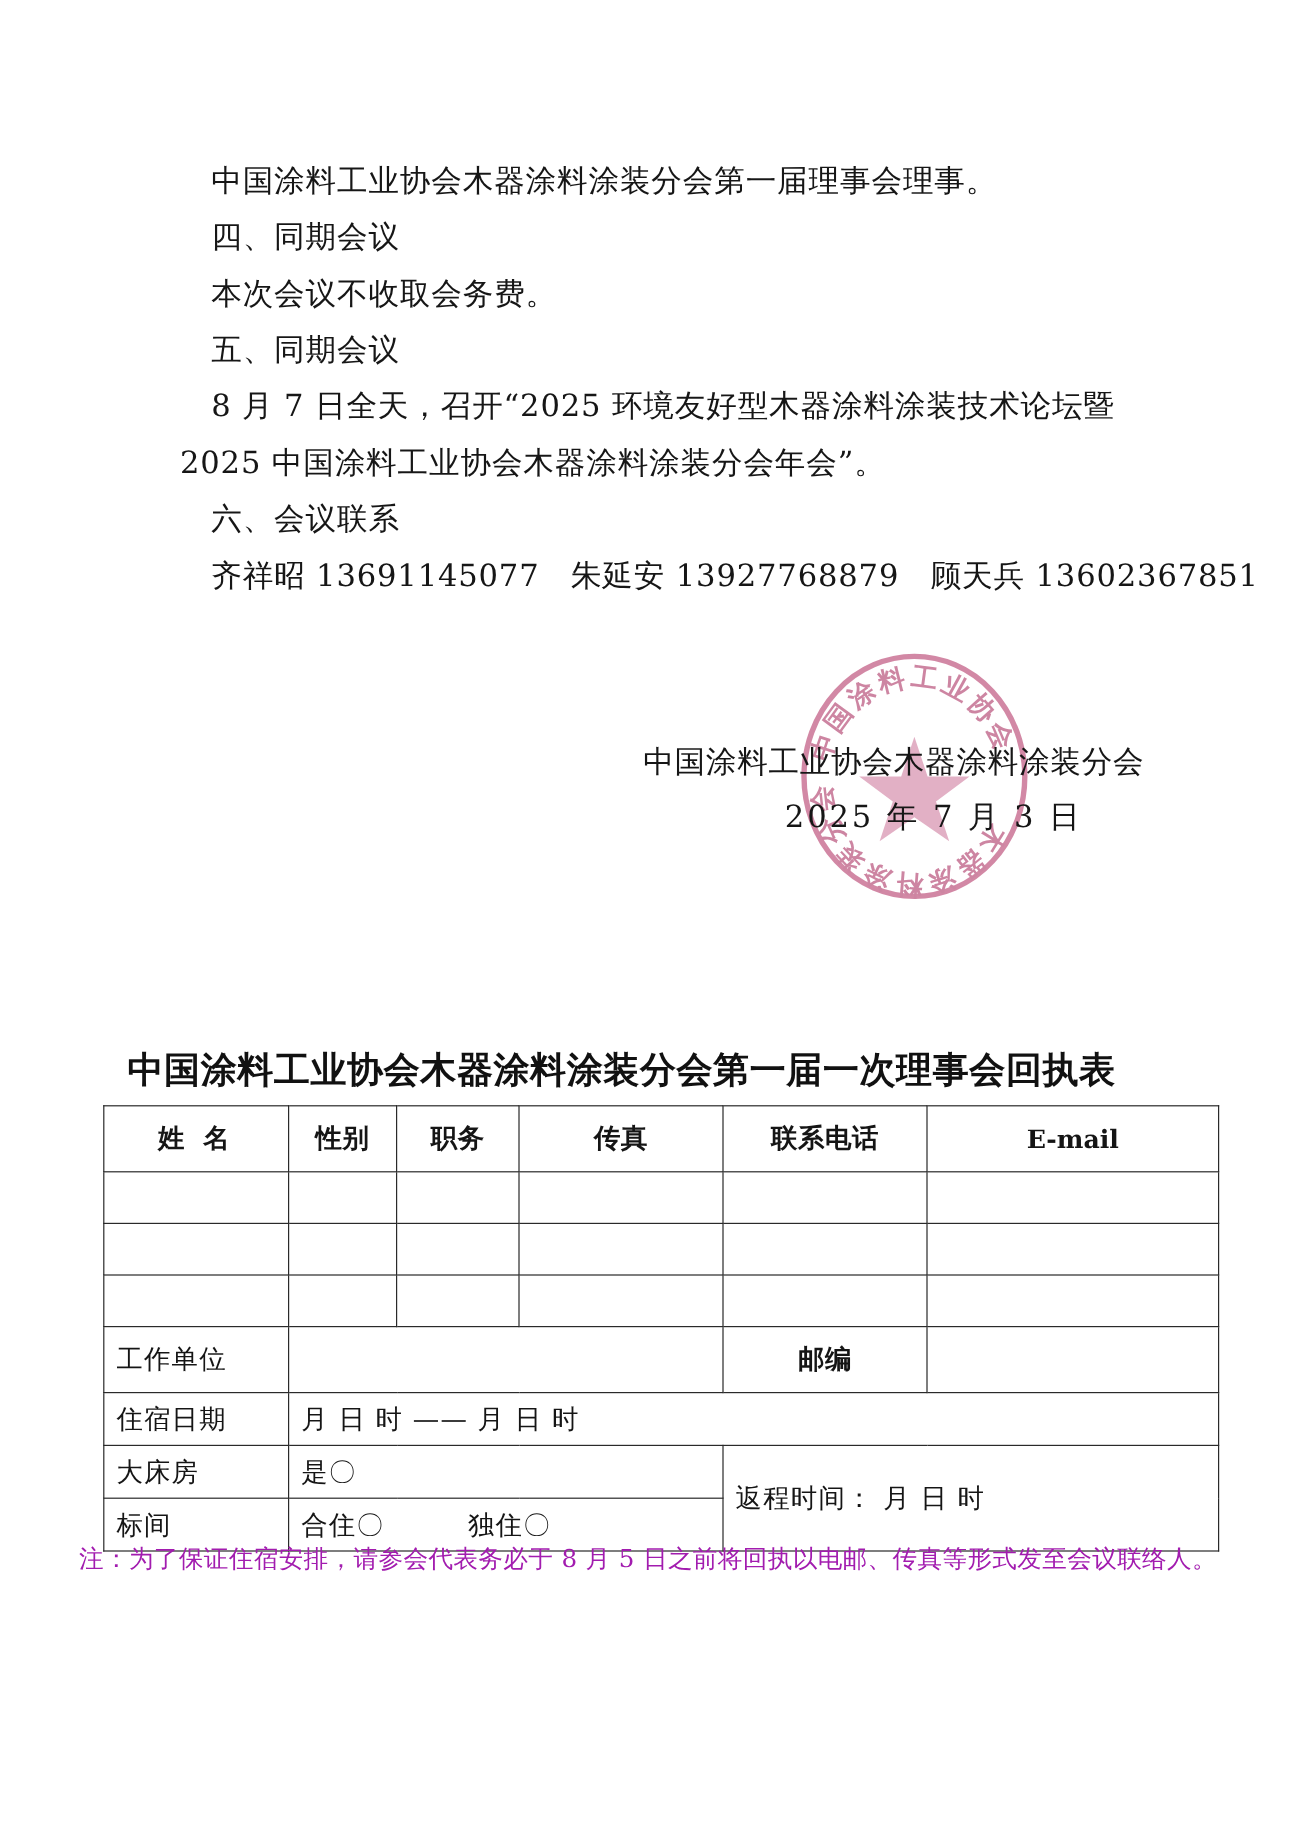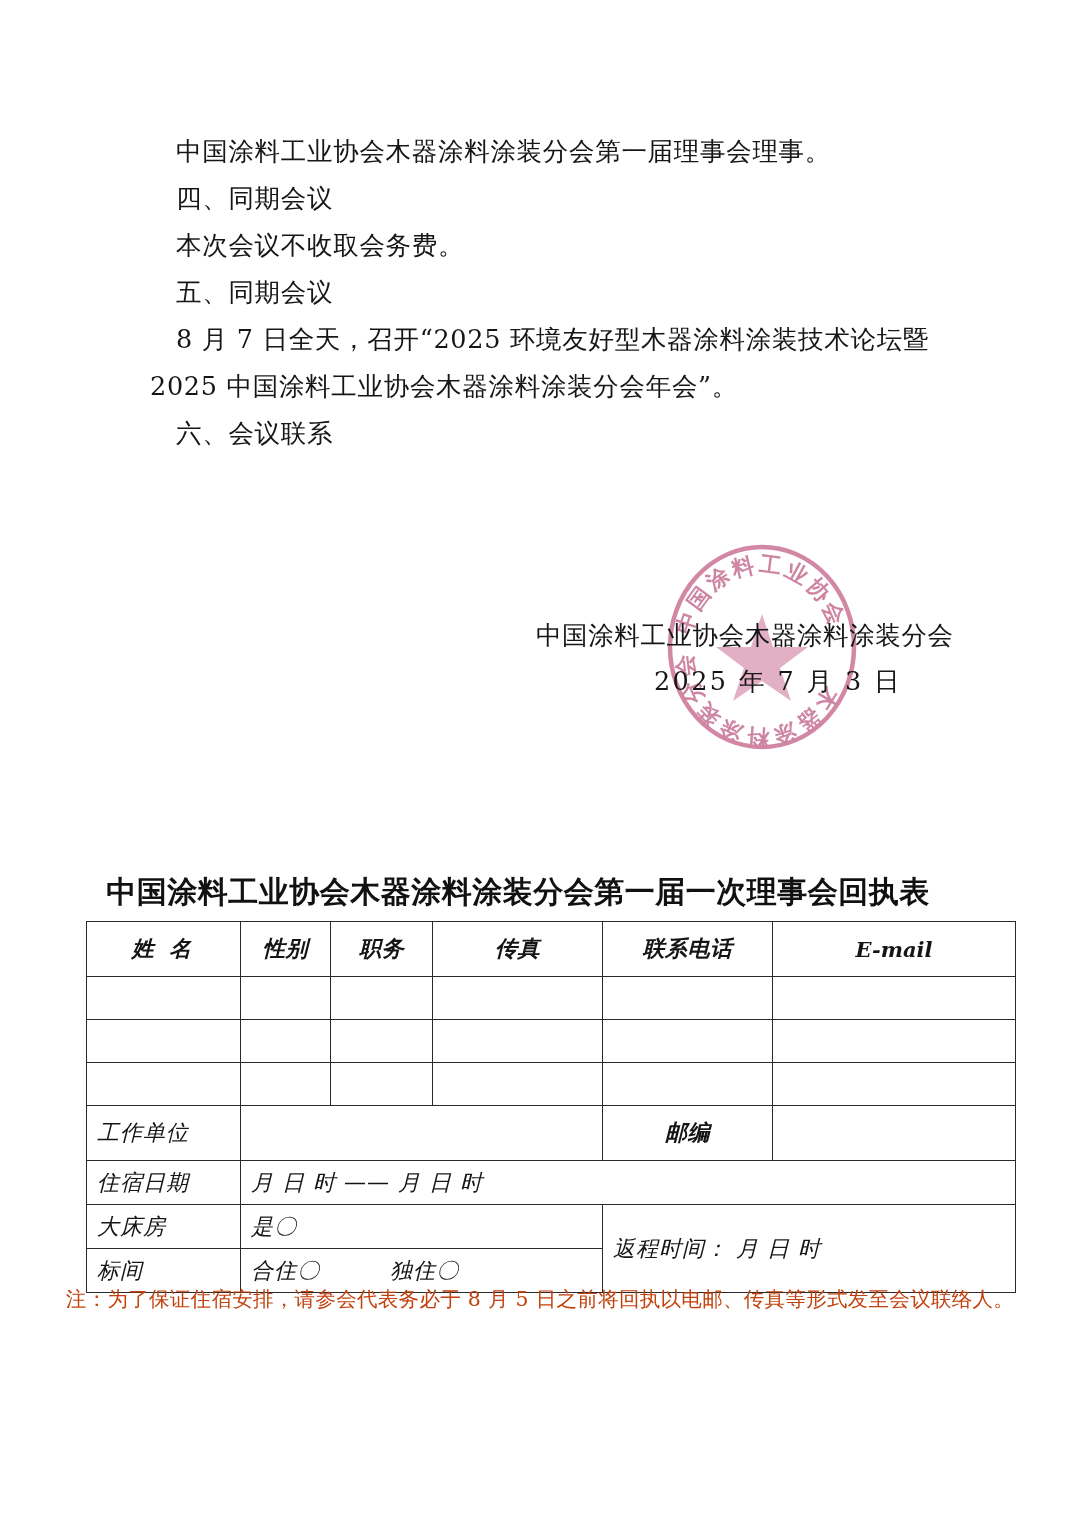--- a/index.html
+++ b/index.html
@@ -102,21 +102,20 @@
     width: 929px;
     table-layout: fixed;
   }
   table.receipt td {
     border: 1.6px solid #2a2a2a;
     font-size: 22px;
     color: #151515;
     padding: 0 10px;
     vertical-align: middle;
     font-family: "DejaVu Serif", "Liberation Serif", serif;
-    font-style: italic;
   }
   td.hdr {
     text-align: center;
     font-weight: bold;
     height: 54px;
     letter-spacing: 4px;
     font-size: 22.5px;
   }
   td.hdr.tight { letter-spacing: 0.5px; margin-left: 22px; }
   td.hdr.mail {
@@ -141,35 +140,36 @@
   .gapspan { display: inline-block; }
 
   
   .footnote {
     position: absolute;
     left: 0;
     top: 1285px;
     width: 1080px;
     text-align: center;
     font-size: 20.5px;
-    color: #c2410c;
+    color: #a21caf;
     letter-spacing: 0.3px;
     font-family: "DejaVu Serif", "Liberation Serif", serif;
   }
 </style>
 </head>
 <body>
 
 <div class="doc-body">
   <div class="para indent">中国涂料工业协会木器涂料涂装分会第一届理事会理事。</div>
   <div class="para indent">四、同期会议</div>
   <div class="para indent">本次会议不收取会务费。</div>
   <div class="para indent">五、同期会议</div>
   <div class="para wrap">8 月 7 日全天，召开“2025 环境友好型木器涂料涂装技术论坛暨 2025 中国涂料工业协会木器涂料涂装分会年会”。</div>
   <div class="para indent">六、会议联系</div>
+  <div class="para indent">齐祥昭 13691145077　朱延安 13927768879　顾天兵 13602367851</div>
 </div>
 
 <div class="seal">
   <svg viewBox="0 0 196 210" xmlns="http://www.w3.org/2000/svg">
     <defs>
       <path id="sealArc" d="M 26 108 A 72 78 0 0 1 170 108" fill="none"></path>
       <path id="sealArcLow" d="M 168 112 A 70 76 0 0 1 28 112" fill="none"></path>
     </defs>
     <ellipse cx="98" cy="105" rx="92" ry="100" fill="none" stroke="#c96f92" stroke-width="4.5"></ellipse>
     <g fill="#c36b8e" font-family="DejaVu Serif, serif" font-size="22" font-weight="bold" letter-spacing="3">

